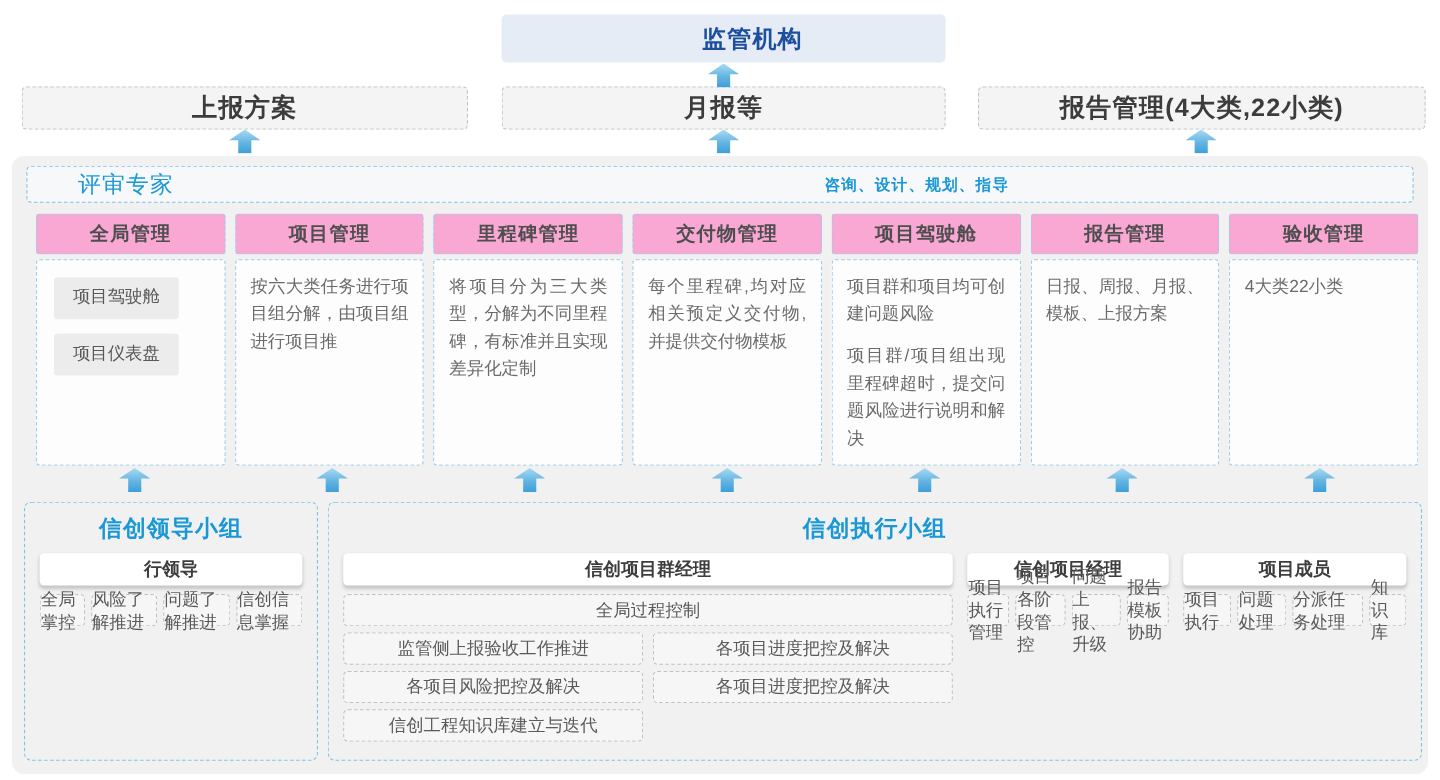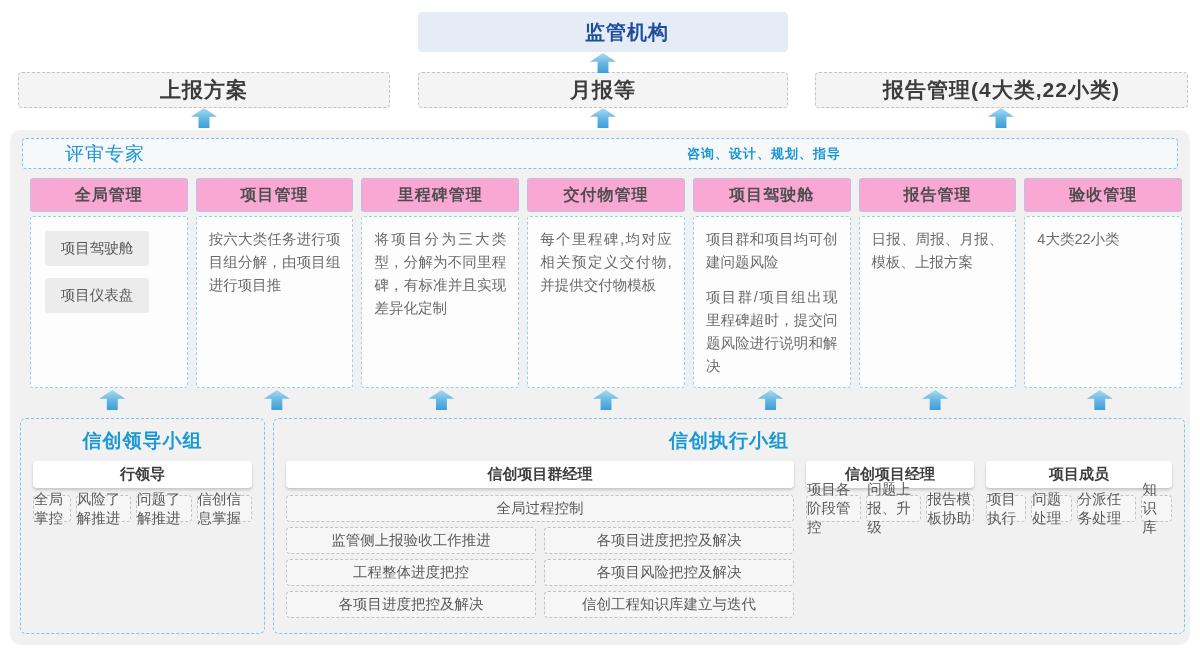--- a/index.html
+++ b/index.html
@@ -199,30 +199,30 @@
     <div class="group group-exec">
       <div class="group-title">信创执行小组</div>
       <div class="exec-row">
 
         <div class="pgm-col">
           <div class="role-head">信创项目群经理</div>
           <div class="item">全局过程控制</div>
           <div class="pgm-grid">
             <div class="item">监管侧上报验收工作推进</div>
             <div class="item">各项目进度把控及解决</div>
-            <div class="item">工程整体进度把控</div>
             <div class="item">各项目风险把控及解决</div>
             <div class="item">各项目进度把控及解决</div>
             <div class="item">信创工程知识库建立与迭代</div>
           </div>
         </div>
 
         <div class="pm-col">
           <div class="role-head">信创项目经理</div>
           <div class="stack">
+            <div class="item">项目执行管理</div>
             <div class="item">项目各阶段管控</div>
             <div class="item">问题上报、升级</div>
             <div class="item">报告模板协助</div>
           </div>
         </div>
 
         <div class="member-col">
           <div class="role-head">项目成员</div>
           <div class="stack">
             <div class="item">项目执行</div>

